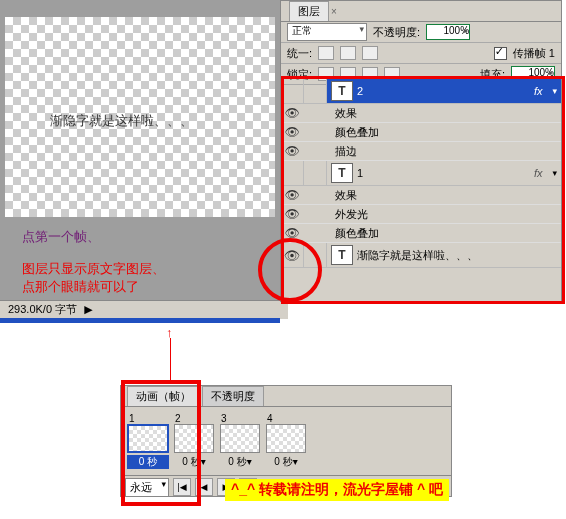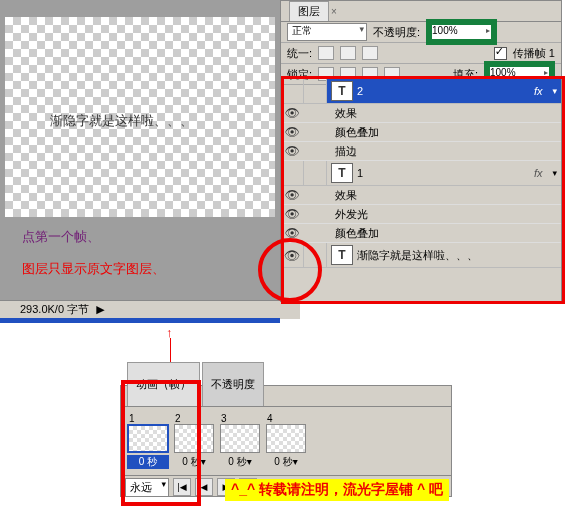--- a/index.html
+++ b/index.html
@@ -1,32 +1,32 @@
 <!DOCTYPE html>
 <html><head>
 <meta charset="utf-8">
 <style>
 body{margin:0;font-family:"Microsoft YaHei",sans-serif;font-size:11px;background:#fff;width:566px;height:519px;position:relative;overflow:hidden}
 .canvas-area{position:absolute;left:0;top:0;width:280px;height:300px;background:#9e9e9e}
 .canvas-doc{position:absolute;left:5px;top:17px;width:270px;height:200px;background-image:linear-gradient(45deg,#ccc 25%,transparent 25%),linear-gradient(-45deg,#ccc 25%,transparent 25%),linear-gradient(45deg,transparent 75%,#ccc 75%),linear-gradient(-45deg,transparent 75%,#ccc 75%);background-size:16px 16px;background-position:0 0,0 8px,8px -8px,-8px 0;background-color:#fff}
 .canvas-text{position:absolute;left:45px;top:95px;color:#333;font-size:13px}
 .note1{position:absolute;left:22px;top:228px;color:#701a75;font-size:13px}
 .note2{position:absolute;left:22px;top:260px;color:#e00;font-size:13px;line-height:18px}
-.statusbar{position:absolute;left:0;top:300px;width:280px;height:18px;background:#d4d0c8;border-top:1px solid #888;font-size:11px;padding-left:20px;line-height:17px}
+.statusbar{position:absolute;left:0;top:300px;width:280px;height:18px;background:#d4d0c8;border-top:1px solid #888;font-size:11px;padding-left:8px;line-height:17px}
 .bluebar{position:absolute;left:0;top:318px;width:280px;height:5px;background:#2050c0}
 .arrow-up{position:absolute;left:166px;top:325px;color:#e00;font-size:13px}
 .arrow-line{position:absolute;left:170px;top:338px;width:1px;height:45px;background:#e00}
 .layers-panel{position:absolute;left:280px;top:0;width:280px;height:300px;background:#d4d0c8;border:1px solid #888}
 .tab-hdr{height:20px;background:#d4d0c8;border-bottom:1px solid #888;display:flex;align-items:center;padding-left:8px}
 .tab-active{background:#e8e8e8;padding:2px 8px;border:1px solid #999;border-bottom:none;font-size:11px}
 .tab-close{margin-left:2px;color:#666;font-size:10px}
 .options-row{height:20px;display:flex;align-items:center;padding:0 6px;gap:6px;border-bottom:1px solid #aaa;font-size:11px}
 .dropdown{height:16px;border:1px solid #888;background:#fff;padding:0 14px 0 4px;font-size:10px;position:relative}
 .dropdown::after{content:"▾";position:absolute;right:2px;top:0;color:#555;font-size:9px}
-.pct-box{width:42px;height:14px;border:6px solid #15803d;background:#fff;padding-right:17px;font-size:10px;position:relative}
+.pct-box{width:42px;height:14px;border:1px solid #15803d;background:#fff;text-align:right;padding-right:0;font-size:10px;position:relative}
 .pct-box::after{content:"▸";position:absolute;right:1px;top:1px;font-size:8px;color:#555}
 .mini-icon{width:14px;height:12px;display:inline-block;border:1px solid #999;background:#eee}
 .checkbox{width:11px;height:11px;border:1px solid #555;background:#fff;display:inline-block;position:relative}
 .checkbox.checked::after{content:"✓";position:absolute;left:0;top:-3px;font-size:11px;color:#000}
 .red-outer{position:absolute;left:281px;top:76px;width:278px;height:222px;border:3px solid #e00;pointer-events:none}
 .layer-list{position:absolute;top:78px;left:0;right:0;bottom:0;overflow:hidden}
 .layer-row{display:flex;align-items:center;height:24px;border-bottom:1px solid #bbb}
 .vis-col{width:22px;height:100%;border-right:1px solid #bbb;display:flex;align-items:center;justify-content:center}
 .link-col{width:22px;height:100%;border-right:1px solid #bbb}
 .eye{font-size:13px;color:#333}
@@ -35,21 +35,21 @@
 .thumb{width:20px;height:18px;background:#fff;border:1px solid #666;display:flex;align-items:center;justify-content:center;font-size:12px;font-weight:bold}
 .thumb.T{color:#333}
 .fx-badge{margin-left:auto;margin-right:6px;font-style:italic;font-size:11px}
 .fx-arrow{margin-right:4px;font-size:9px}
 .effect-row{display:flex;align-items:center;height:18px;padding-left:54px;font-size:11px;border-bottom:1px solid #ddd}
 .effect-row .eye-s{width:22px;margin-left:-54px;text-align:center;font-size:12px;color:#333}
 .effect-row .pad{width:32px}
 .red-circle{position:absolute;left:258px;top:238px;width:56px;height:56px;border:4px solid #e00;border-radius:50%;pointer-events:none}
 .anim-panel{position:absolute;left:120px;top:385px;width:330px;height:110px;background:#d4d0c8;border:1px solid #888}
 .anim-tabs{height:20px;display:flex;align-items:flex-end;padding-left:6px;gap:2px;border-bottom:1px solid #888}
-.anim-tab{padding:14px 8px;border:1px solid #999;background:#e0e0e0;font-size:11px;border-bottom:none}
+.anim-tab{padding:2px 8px;border:1px solid #999;background:#e0e0e0;font-size:11px;border-bottom:none}
 .frames-row{display:flex;gap:4px;padding:6px;height:56px}
 .frame{width:42px;display:flex;flex-direction:column;align-items:center}
 .frame-num{align-self:flex-start;font-size:10px;padding-left:2px}
 .frame-thumb{width:38px;height:28px;border:1px solid #888;background-image:linear-gradient(45deg,#ddd 25%,transparent 25%),linear-gradient(-45deg,#ddd 25%,transparent 25%),linear-gradient(45deg,transparent 75%,#ddd 75%),linear-gradient(-45deg,transparent 75%,#ddd 75%);background-size:8px 8px;background-position:0 0,0 4px,4px -4px,-4px 0;background-color:#fff}
 .frame-time{font-size:10px;margin-top:2px}
 .frame.sel .frame-thumb{border:2px solid #2050c0}
 .frame.sel .frame-time{background:#2050c0;color:#fff;width:100%;text-align:center}
 .anim-controls{height:22px;border-top:1px solid #888;display:flex;align-items:center;padding:0 4px;gap:4px}
 .loop-dd{border:1px solid #888;background:#fff;padding:1px 16px 1px 4px;font-size:11px;position:relative}
 .loop-dd::after{content:"▾";position:absolute;right:2px;top:0;font-size:9px}
@@ -61,21 +61,21 @@
 <body>
 
 <div class="canvas-area">
   <div class="canvas-doc">
     <div class="canvas-text">渐隐字就是这样啦、、、</div>
   </div>
 </div>
 
 <div class="note1">点第一个帧、</div>
 <div class="note2">
-  <span>图层只显示原文字图层、</span><br>
+  <span>图层只显示原文字图层、</span><br><span>点那个眼睛就可以了</span>
 </div>
 
 <div class="statusbar">
   <span>293.0K/0 字节</span>
   <span style="margin-left:4px">▶</span>
 </div>
 <div class="bluebar"></div>
 <div class="arrow-up">↑</div>
 <div class="arrow-line"></div>
 

